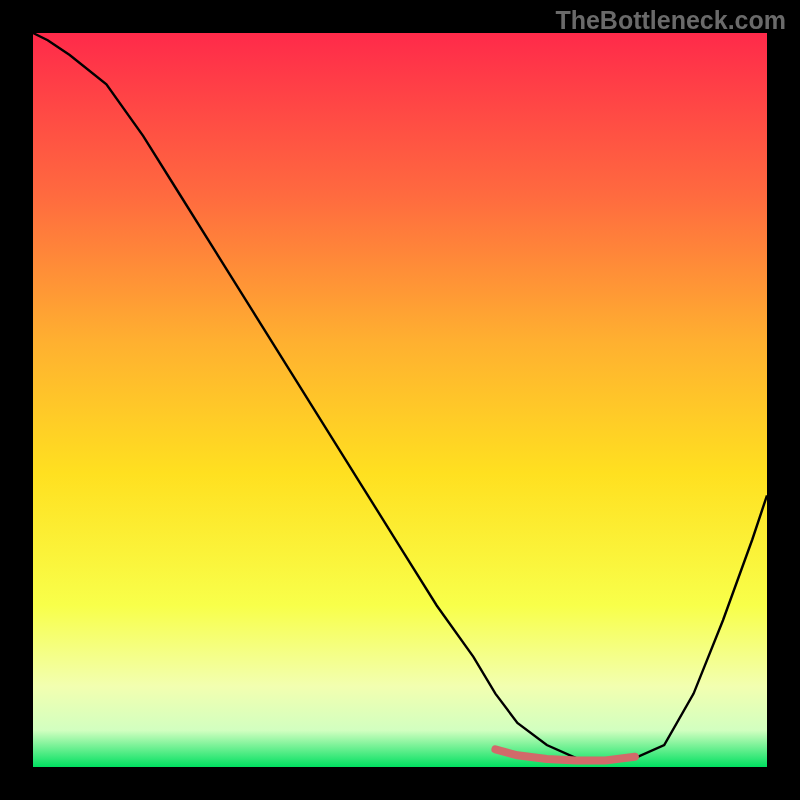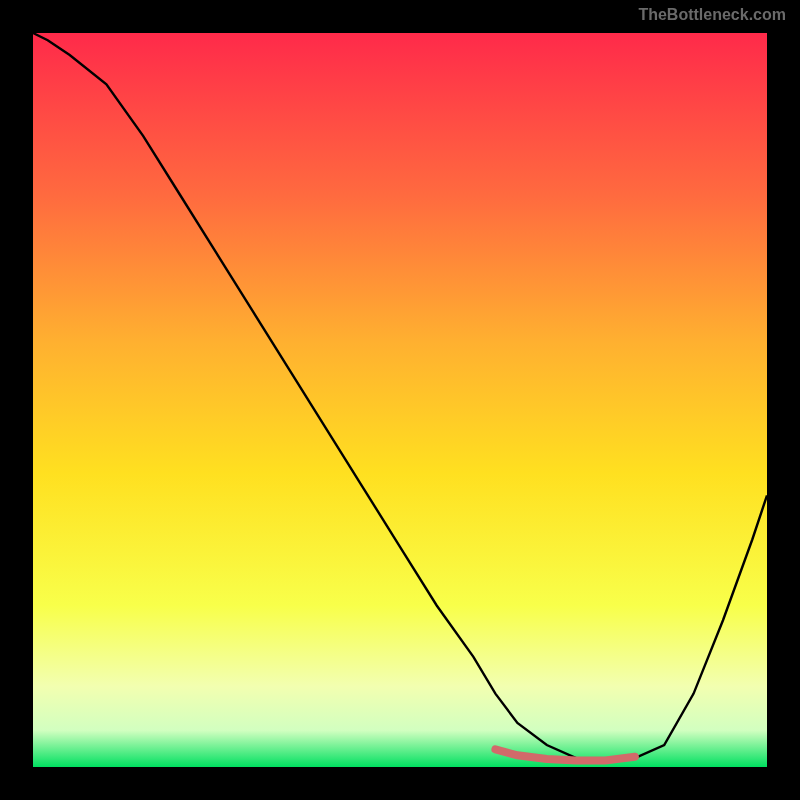--- a/index.html
+++ b/index.html
@@ -9,21 +9,21 @@
     height: 800px;
     background: #000;
     position: relative;
     font-family: Arial, sans-serif;
   }
   .watermark {
     position: absolute;
     top: 6px;
     right: 14px;
     color: #6a6a6a;
-    font-size: 16px;
+    font-size: 25px;
     font-weight: bold;
     z-index: 10;
   }
   .plot {
     position: absolute;
     left: 33px;
     top: 33px;
     width: 734px;
     height: 734px;
   }

